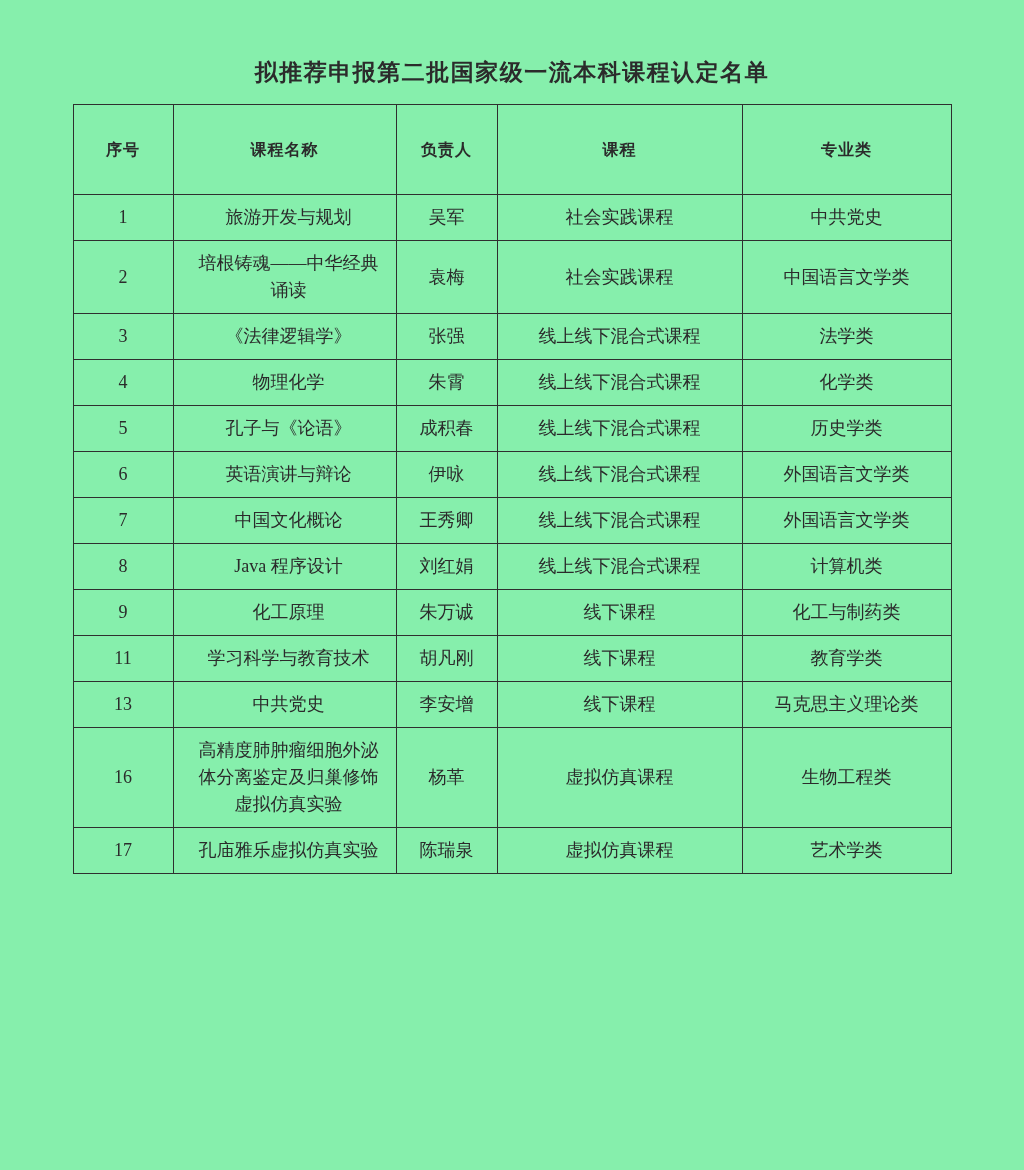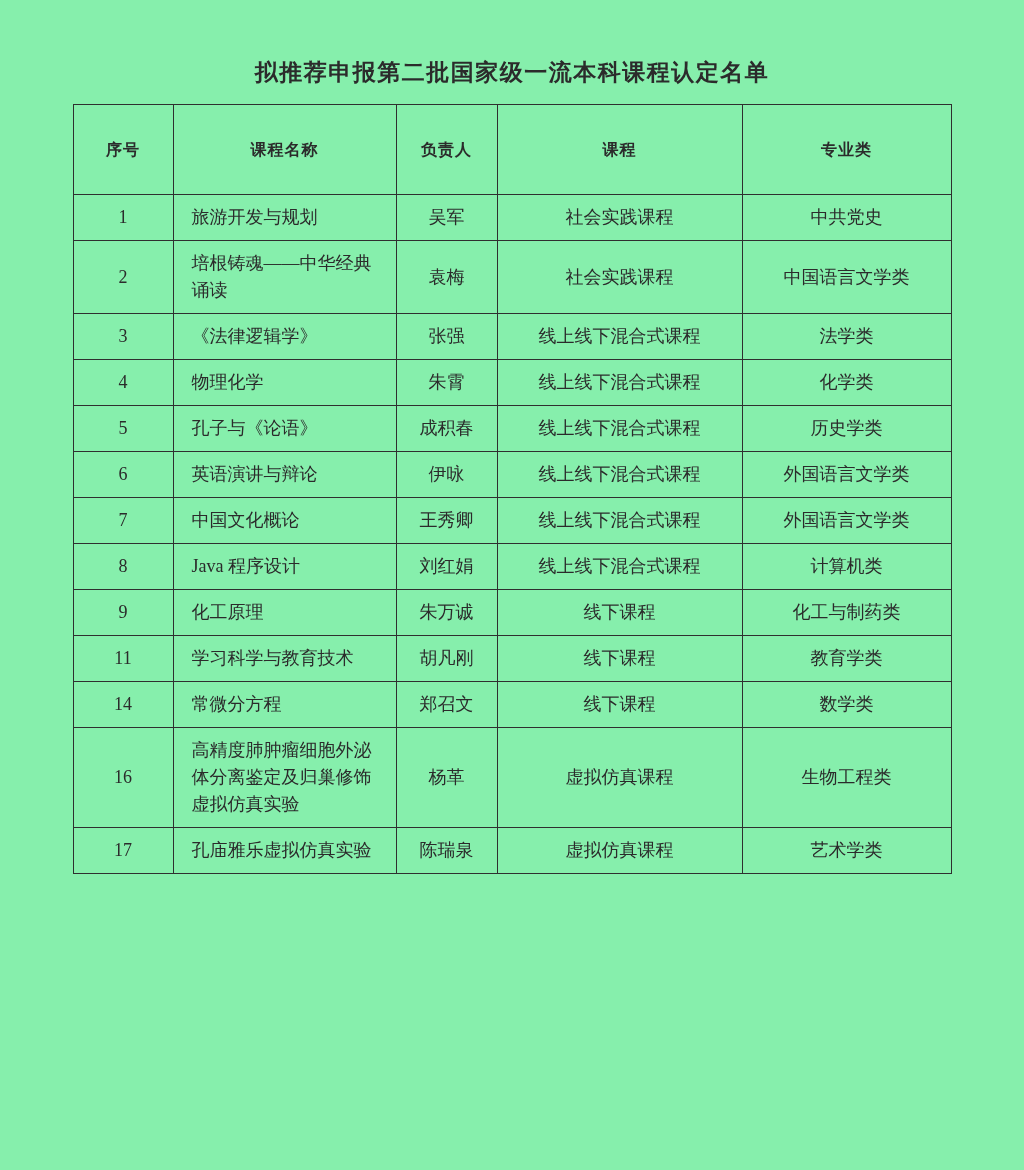--- a/index.html
+++ b/index.html
@@ -43,21 +43,21 @@
     padding: 9px 6px;
     color: #2b2b2b;
   }
   .course-table th {
     height: 90px;
     font-weight: bold;
     font-size: 16px;
     letter-spacing: 1px;
   }
   .course-table td.cell-course {
-    text-align: left;
+    text-align: center;
     padding-left: 18px;
     padding-right: 10px;
   }
   .course-table td.cell-no {
     font-family: "Liberation Serif", "DejaVu Serif", serif;
   }
   col.c-no       { width: 100px; }
   col.c-course   { width: 223px; }
   col.c-leader   { width: 101px; }
   col.c-type     { width: 245px; }
@@ -151,25 +151,25 @@
           <td class="cell-category">化工与制药类</td>
         </tr>
         <tr>
           <td class="cell-no">11</td>
           <td class="cell-course">学习科学与教育技术</td>
           <td class="cell-leader">胡凡刚</td>
           <td class="cell-type">线下课程</td>
           <td class="cell-category">教育学类</td>
         </tr>
         <tr>
-          <td class="cell-no">14</td>
-          <td class="cell-course">常微分方程</td>
-          <td class="cell-leader">郑召文</td>
+          <td class="cell-no">13</td>
+          <td class="cell-course">中共党史</td>
+          <td class="cell-leader">李安增</td>
           <td class="cell-type">线下课程</td>
-          <td class="cell-category">数学类</td>
+          <td class="cell-category">马克思主义理论类</td>
         </tr>
         <tr>
           <td class="cell-no">16</td>
           <td class="cell-course">高精度肺肿瘤细胞外泌体分离鉴定及归巢修饰虚拟仿真实验</td>
           <td class="cell-leader">杨革</td>
           <td class="cell-type">虚拟仿真课程</td>
           <td class="cell-category">生物工程类</td>
         </tr>
         <tr>
           <td class="cell-no">17</td>

